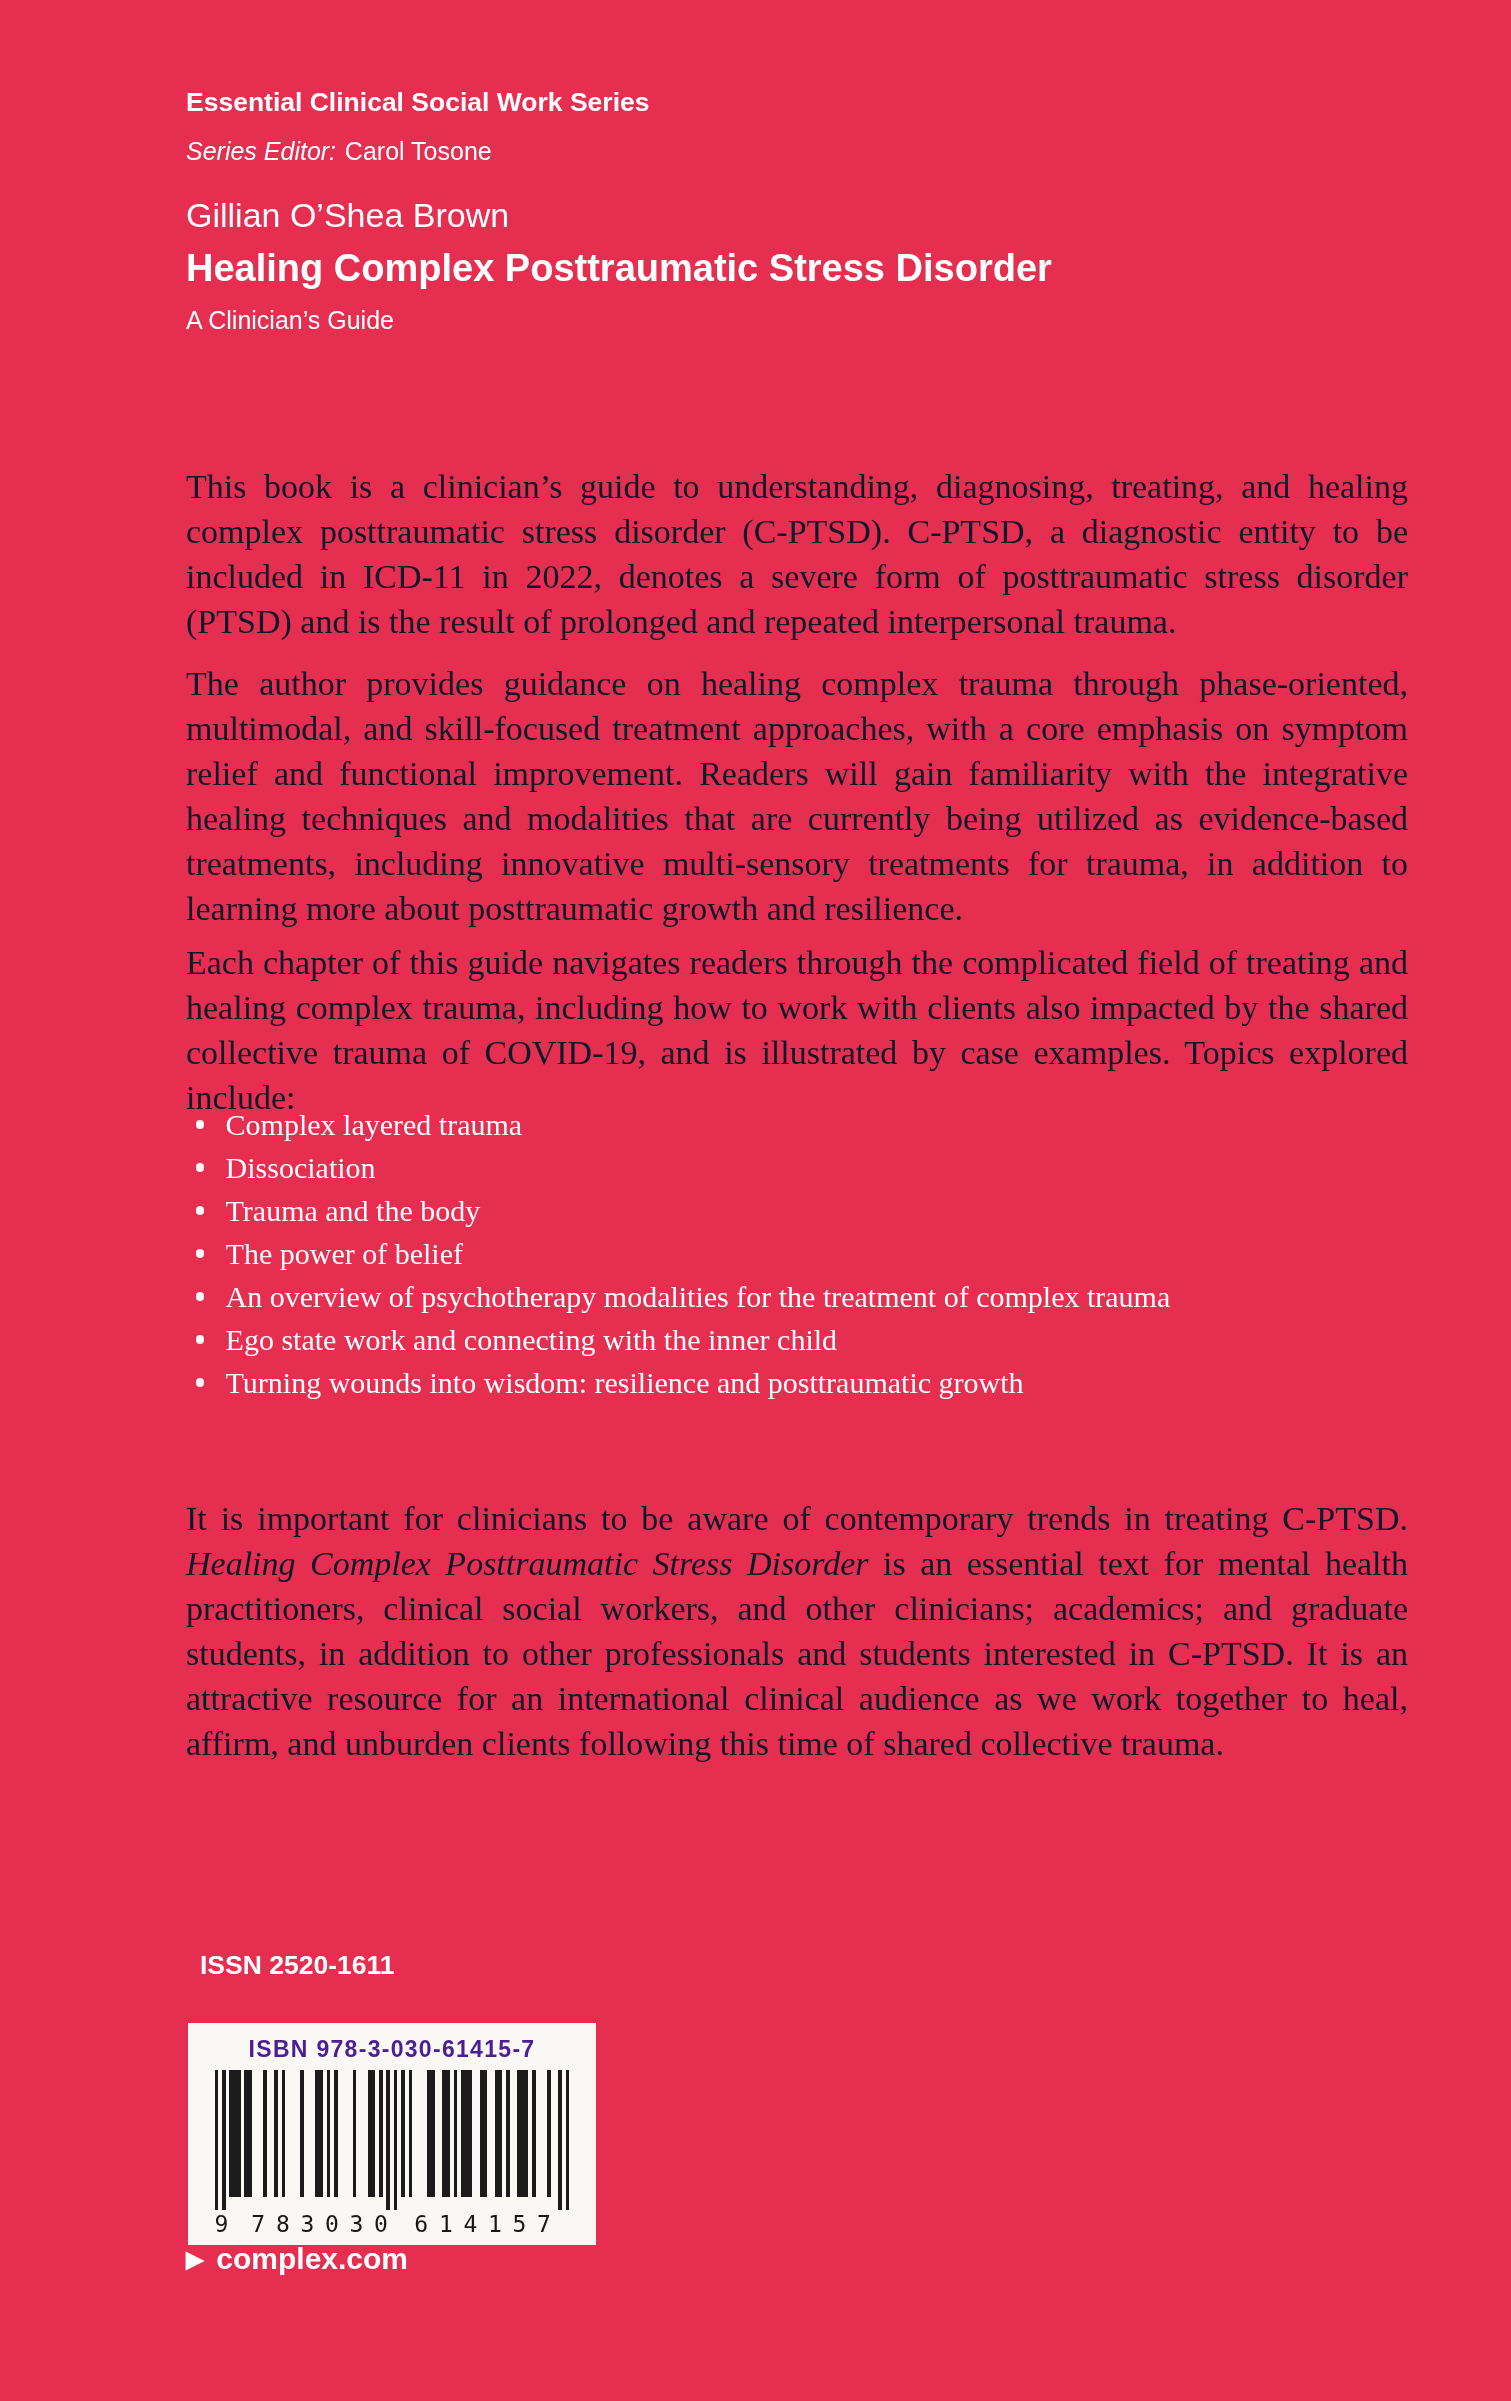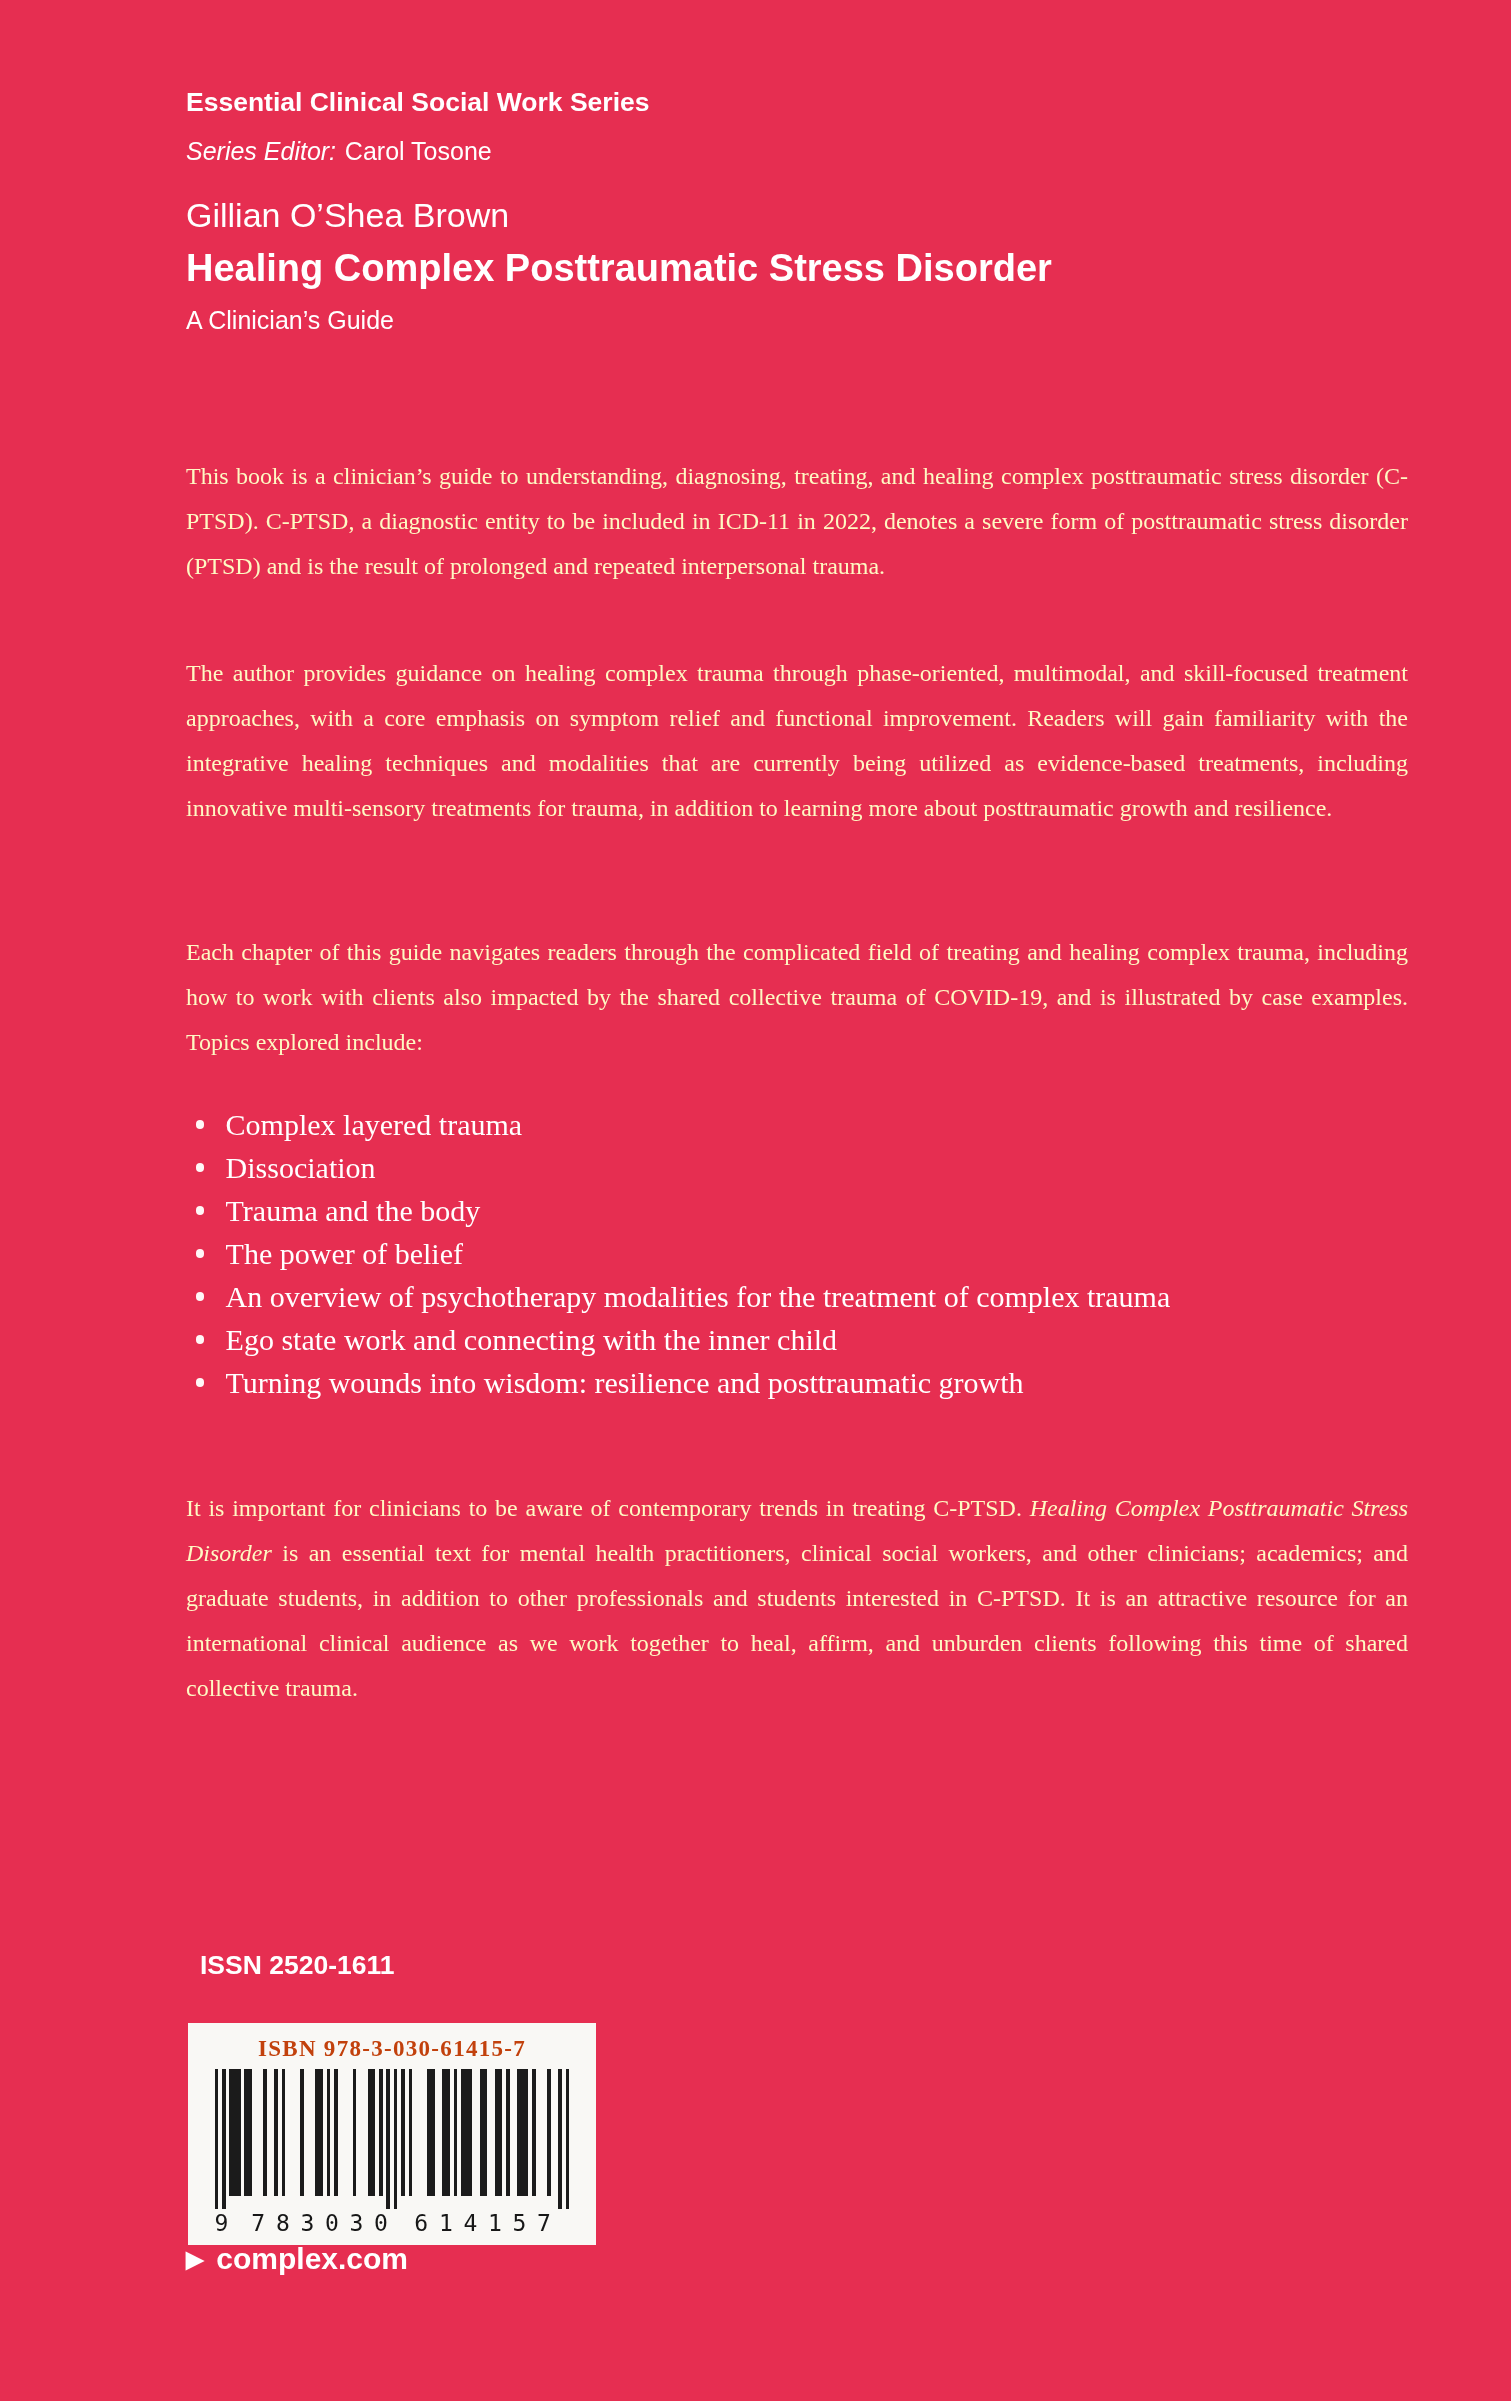--- a/index.html
+++ b/index.html
@@ -26,22 +26,22 @@
     position:absolute;left:186px;top:246px;
     font-family:"Liberation Sans",sans-serif;font-weight:bold;font-size:38px;line-height:44px;
   }
   .subtitle{
     position:absolute;left:186px;top:305px;
     font-family:"Liberation Sans",sans-serif;font-size:25px;line-height:30px;
   }
   
   .para{
     position:absolute;left:186px;width:1222px;
-    font-size:24px;line-height:45px;text-align:justify;
-    color:#fef9c3;
+    font-size:34px;line-height:45px;text-align:justify;
+    color:#0f172a;
   }
   .p1{top:430px;}
   .p2{top:627px;}
   .p3{top:906px;}
   .closing{top:1462px;}
   .closing .book-italic{font-style:italic;}
   .topics{
     position:absolute;left:186px;top:1103px;width:1222px;
     list-style:none;margin:0;padding:0;
     font-size:30px;
@@ -59,22 +59,22 @@
   .issn{
     position:absolute;left:200px;top:1950px;
     font-family:"Liberation Sans",sans-serif;font-weight:bold;font-size:26.5px;
   }
   .barcode-box{
     position:absolute;left:188px;top:2023px;width:408px;height:222px;
     background:#f9f8f5;box-sizing:border-box;
     padding:12.6px 26.5px 8.8px 26.5px;
   }
   .isbn-label{
-    font-family:Liberation Serif, serif;font-weight:600;
-    font-size:23px;letter-spacing:1.3px;color:#c2410c;text-align:center;white-space:nowrap;
+    font-family:Liberation Sans, sans-serif;font-weight:600;
+    font-size:23px;letter-spacing:1.3px;color:#4c1d95;text-align:center;white-space:nowrap;
   }
   .bars{
     margin-top:7.6px;height:140px;display:flex;align-items:flex-start;
   }
   .bars .bar{flex:1 1 auto;height:127px;}
   .bars .bar.on{background:#1b1b1b;}
   .bars .bar.on.guard{height:140px;}
   .bc-digits{
     display:flex;margin-top:1.3px;
     font-family:"DejaVu Sans Mono",monospace;font-size:23px;color:#171717;

